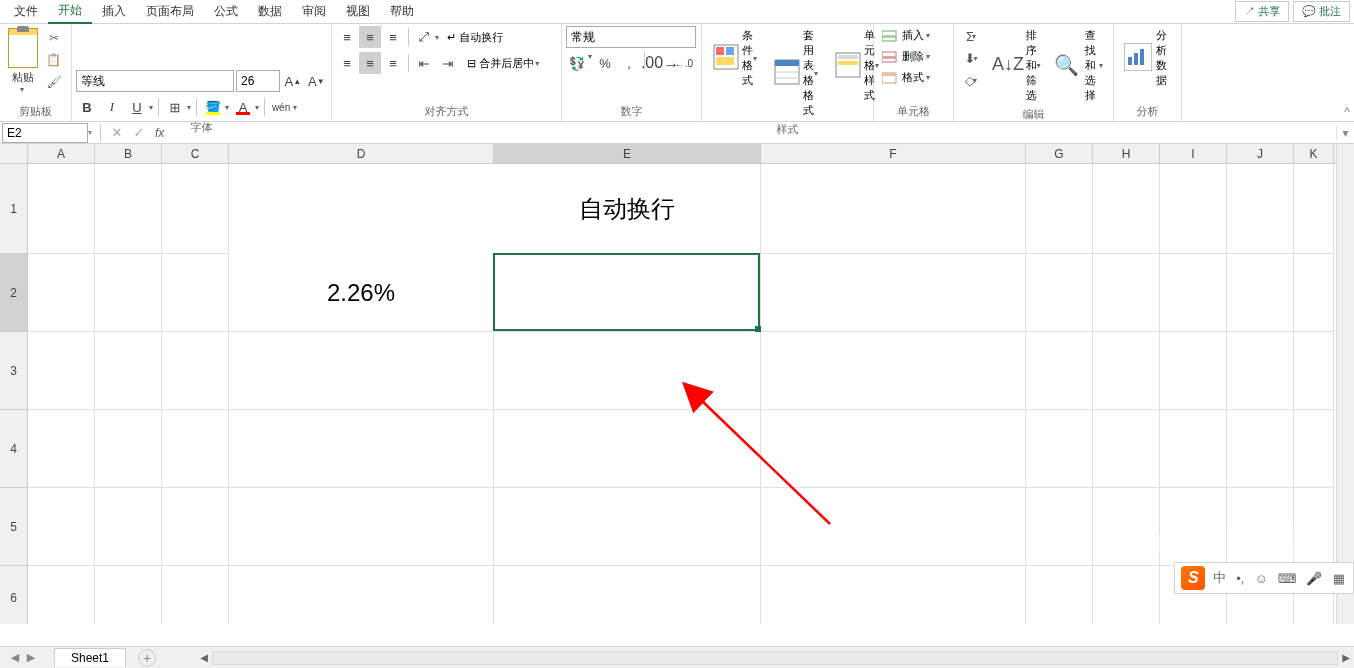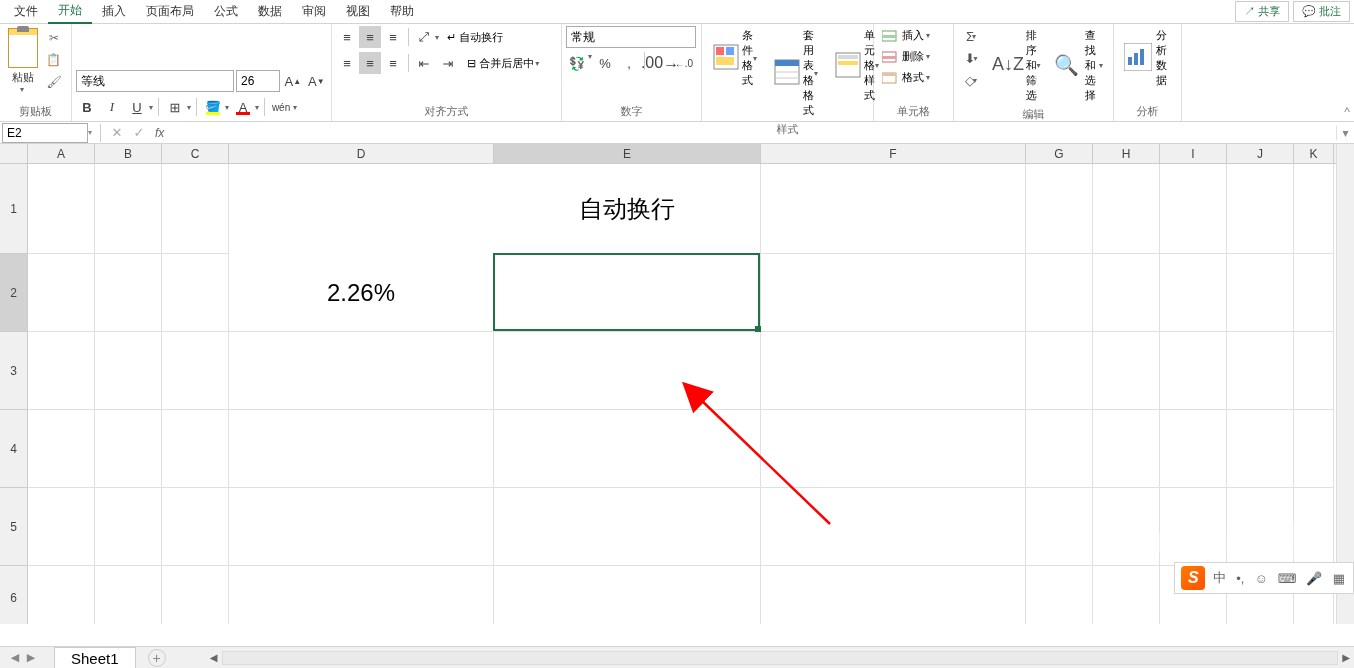--- a/index.html
+++ b/index.html
@@ -109,21 +109,21 @@
 
 
 .watermark { position: absolute; right: 30px; bottom: 40px; color: #fff; opacity: 0.4; font-family: Arial, sans-serif; text-align: right; pointer-events: none; z-index: 15; }
 .watermark .wm1 { font-size: 40px; font-weight: bold; letter-spacing: 1px; }
 .watermark .wm2 { font-size: 14px; font-style: italic; }
 
 
 .sheet-bar { position: absolute; bottom: 0; left: 0; right: 0; height: 22px; background: #f0f0f0; border-top: 1px solid #d4d4d4; display: flex; align-items: center; }
 .sheet-nav { display: flex; gap: 2px; padding: 0 8px; }
 .sheet-nav-btn { width: 14px; text-align: center; color: #888; cursor: pointer; font-size: 11px; }
-.sheet-tab { background: #fff; border: 1px solid #ccc; border-bottom: none; padding: 2px 16px; font-size: 15px; cursor: pointer; margin-left: 8px; }
+.sheet-tab { background: #fff; border: 1px solid #ccc; border-bottom: none; padding: 2px 16px; font-size: 12px; cursor: pointer; margin-left: 8px; }
 .add-sheet { width: 18px; height: 18px; border: 1px solid #ccc; border-radius: 50%; display: flex; align-items: center; justify-content: center; margin-left: 12px; cursor: pointer; color: #888; font-size: 14px; }
 .hscroll-area { flex: 1; margin-left: 40px; display: flex; align-items: center; }
 .hscroll-track { flex: 1; height: 14px; background: #eaeaea; border: 1px solid #dcdcdc; position: relative; }
 .hscroll-arrow { width: 16px; text-align: center; font-size: 10px; color: #666; cursor: pointer; }
 </style>
 </head>
 <body>
 
 <div class="menu-bar">
   <div class="menu-item">文件</div>
@@ -178,20 +178,21 @@
         <div style="width:1px;height:18px;background:#ccc;margin:0 2px"></div>
         <button class="fmt-btn">🪣<div class="color-bar yellow"></div></button>
           <span class="btn-dd">▾</span>
         <button class="fmt-btn">A<div class="color-bar red"></div></button>
           <span class="btn-dd">▾</span>
         <div style="width:1px;height:18px;background:#ccc;margin:0 2px"></div>
         <button class="fmt-btn" style="font-size:10px">wén</button>
           <span class="btn-dd">▾</span>
       </div>
     </div>
+    <div class="ribbon-group-label">字体</div>
   </div>
 
   <div class="ribbon-group align-group">
     <div>
       <div class="align-row">
         <div class="align-main">
           <button class="fmt-btn">≡</button>
           <button class="fmt-btn" style="background:#d0d0d0">≡</button>
           <button class="fmt-btn">≡</button>
         </div>

